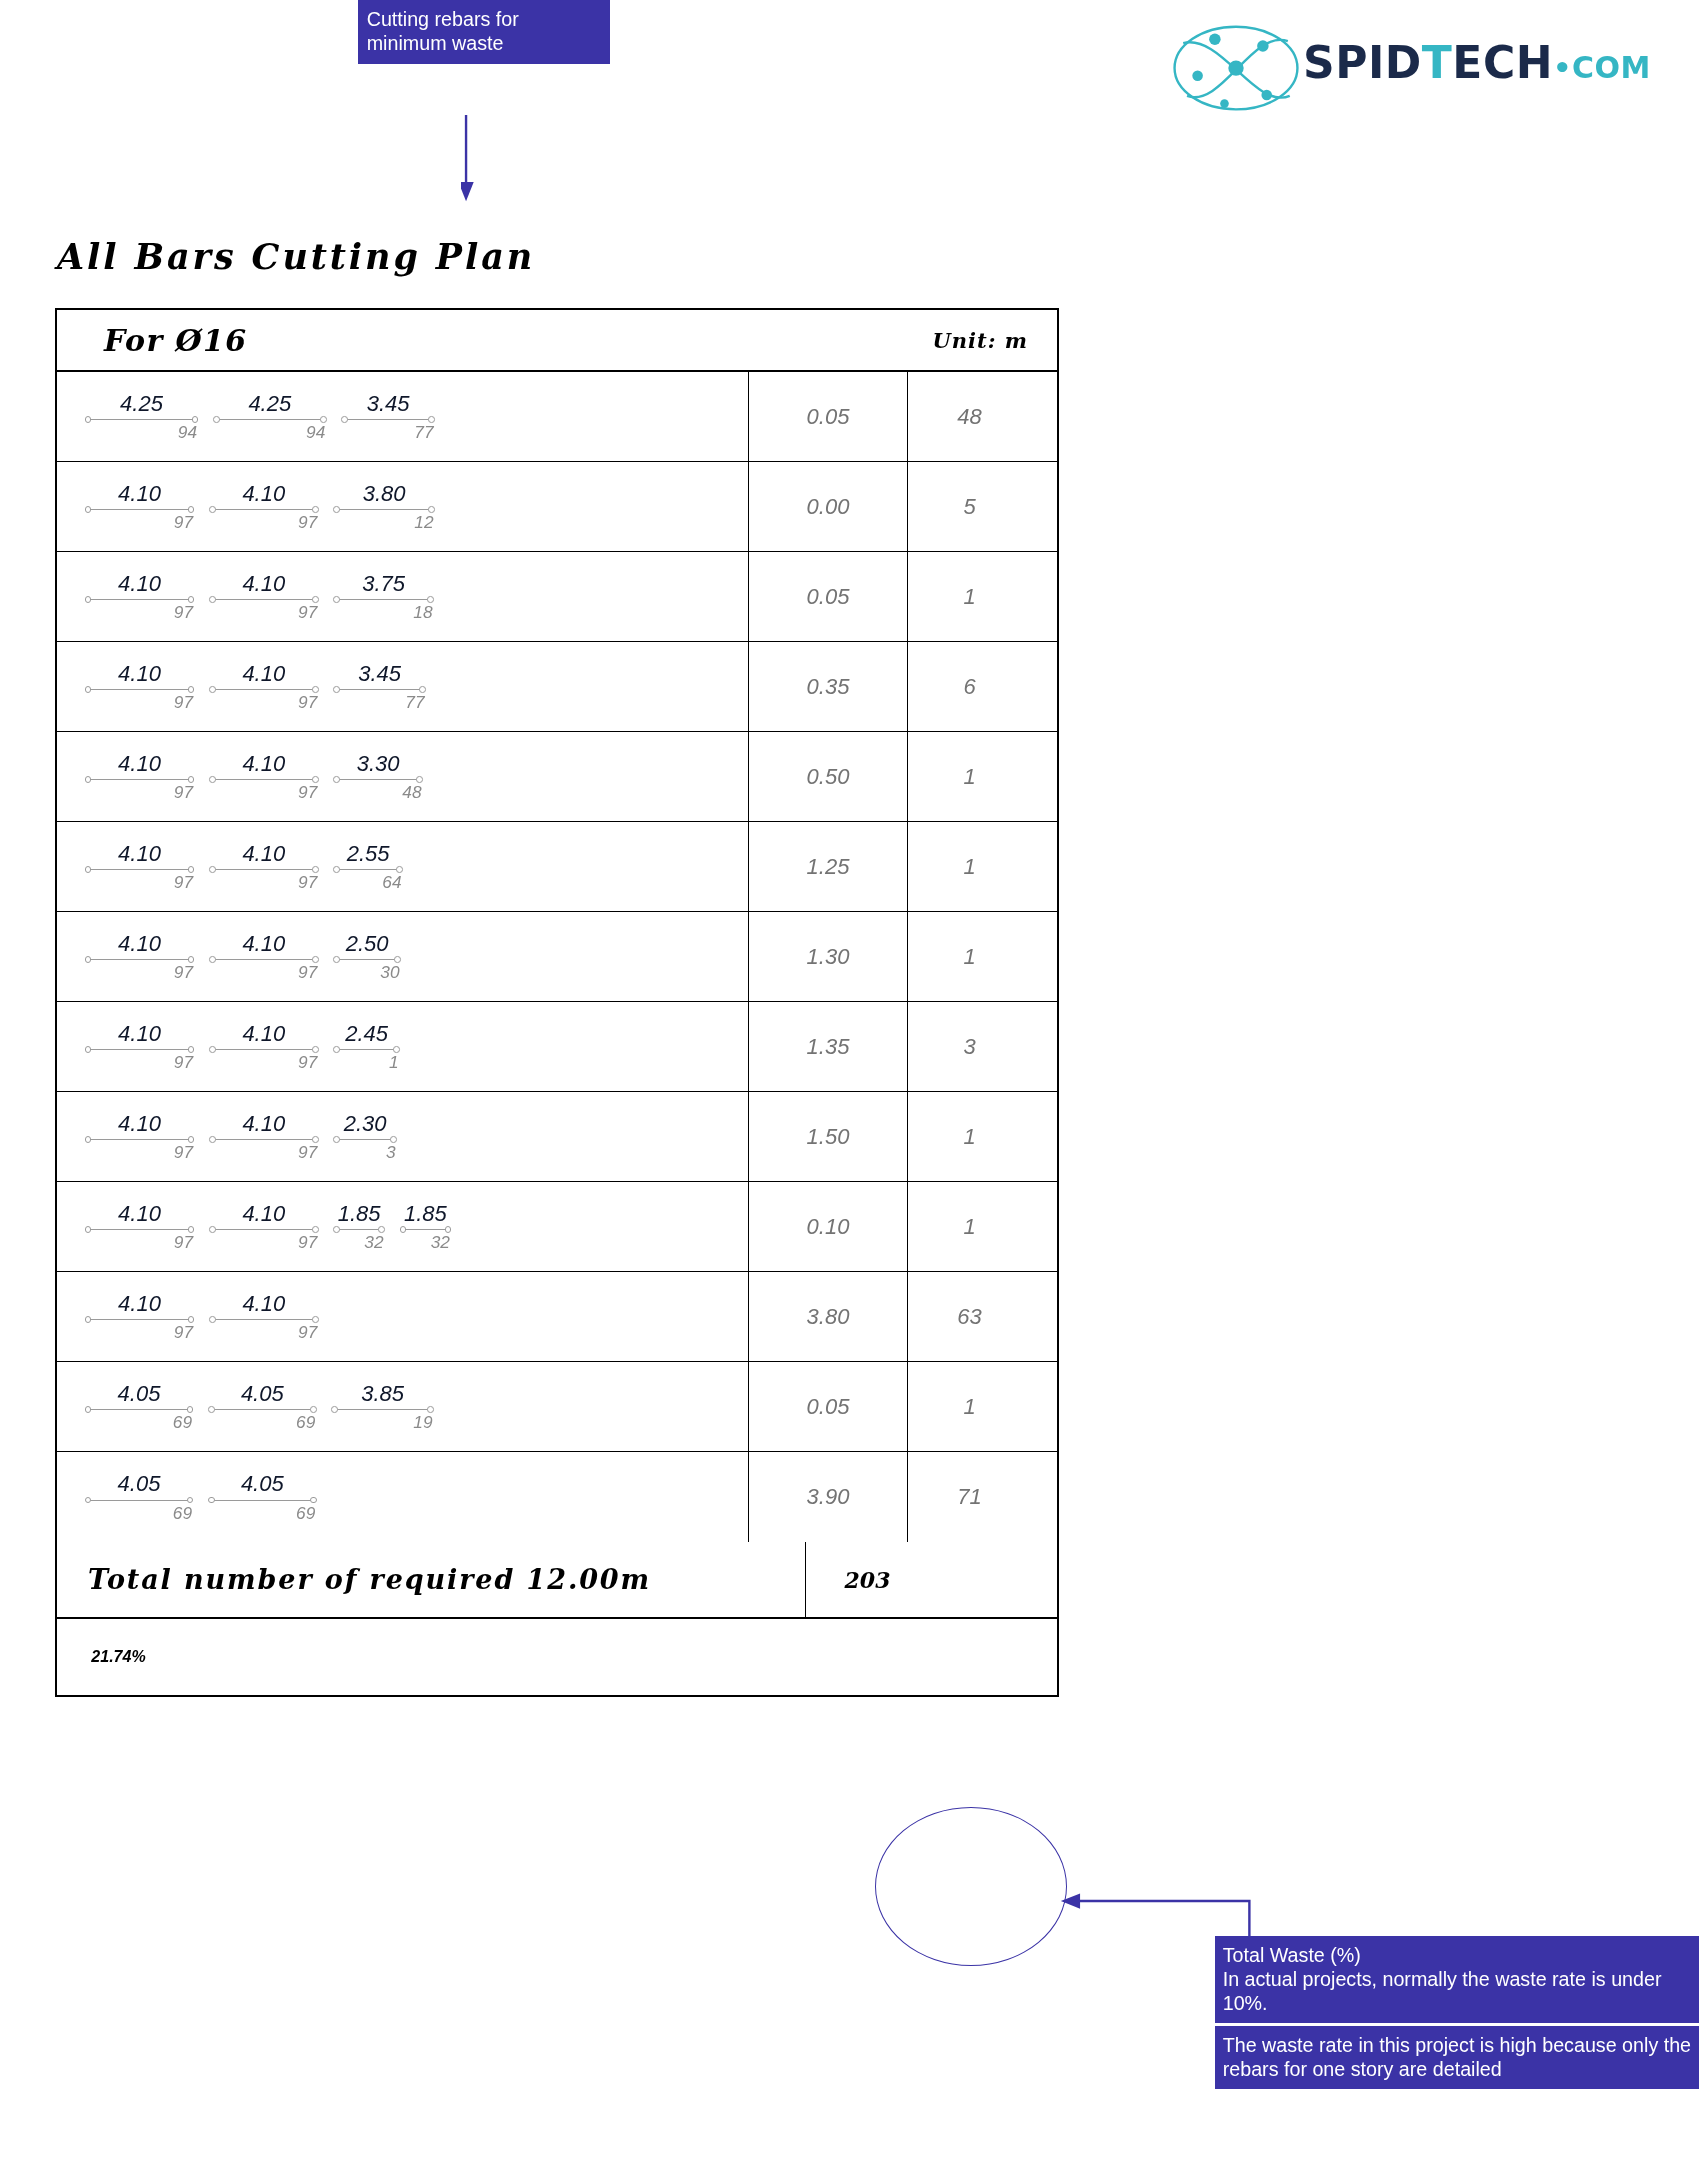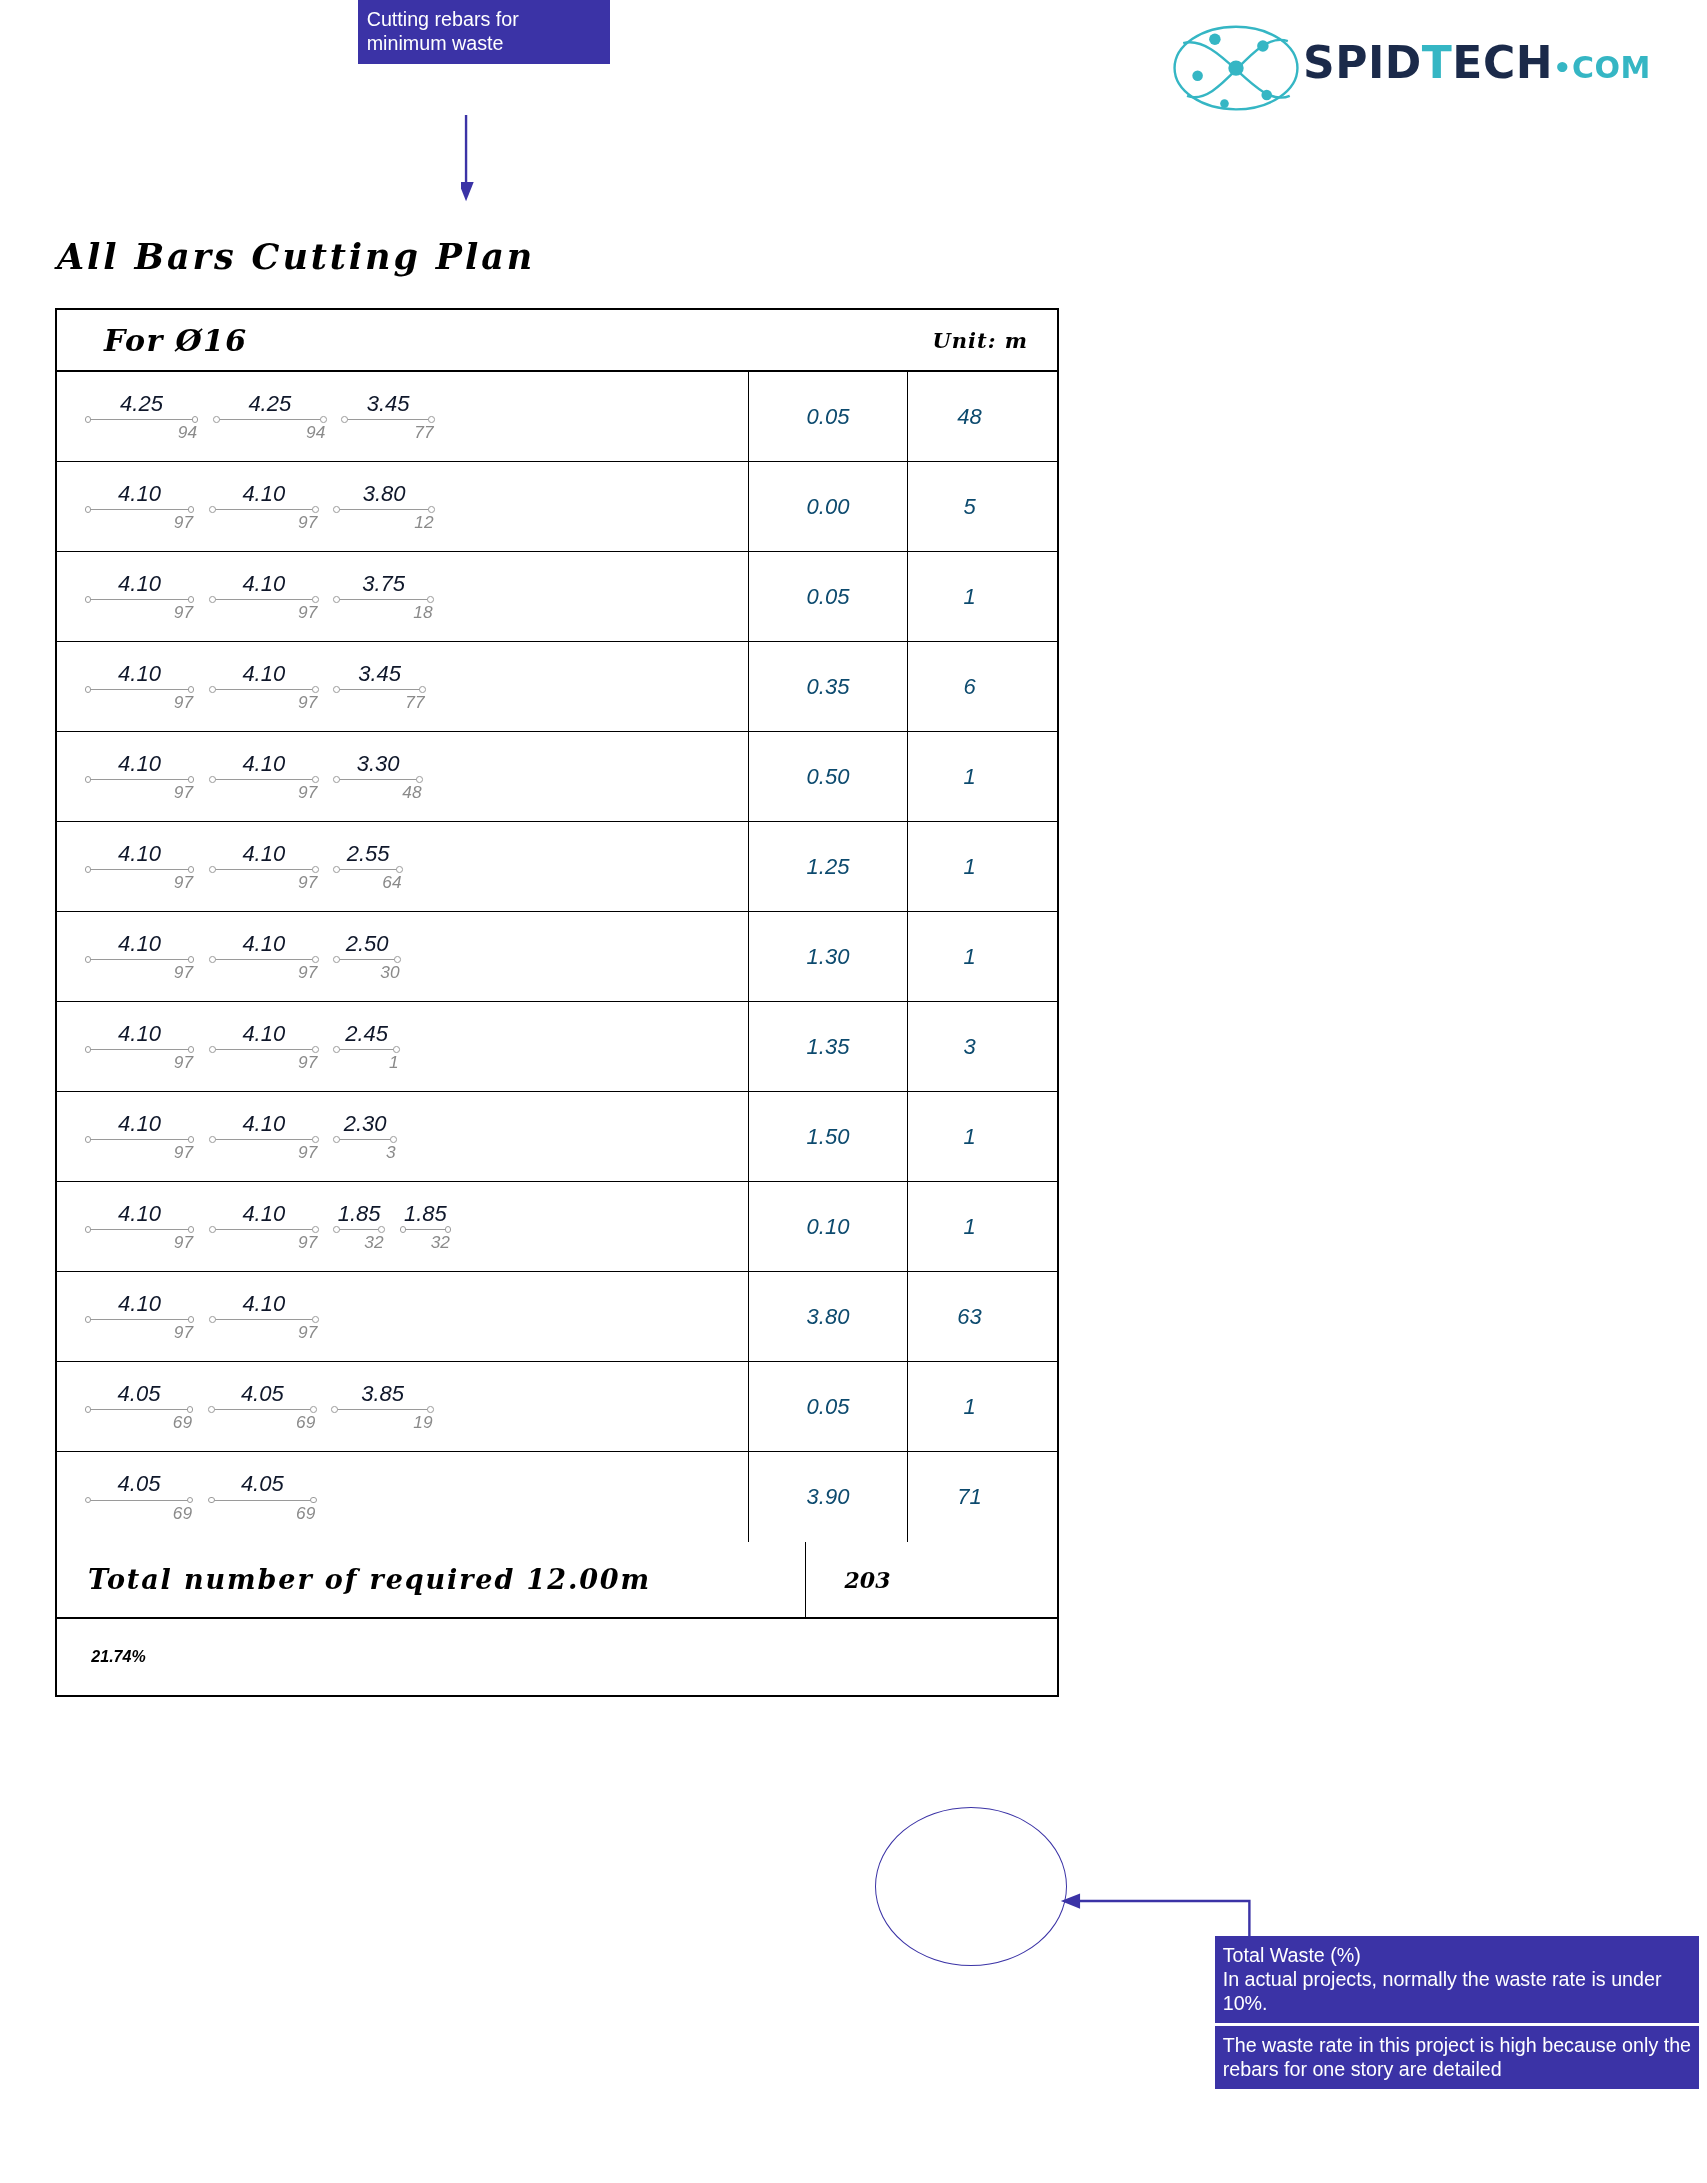--- a/index.html
+++ b/index.html
@@ -246,21 +246,21 @@
     font-style: italic;
     font-size: 17.3px;
     color: #8a8a8a;
     line-height: 1.05;
     text-align: right;
   }
   .cell-val {
     font-family: "Liberation Sans", sans-serif;
     font-style: italic;
     font-size: 22px;
-    color: #0c4a6e;
+    color: #737373;
   }
 
   
   #row-total { height: 77px; border-bottom: 2.4px solid #000; }
   #row-total .tot-label {
     width: 749px;
     box-sizing: border-box;
     border-right: 1.9px solid #000;
     display: flex;
     align-items: center;

